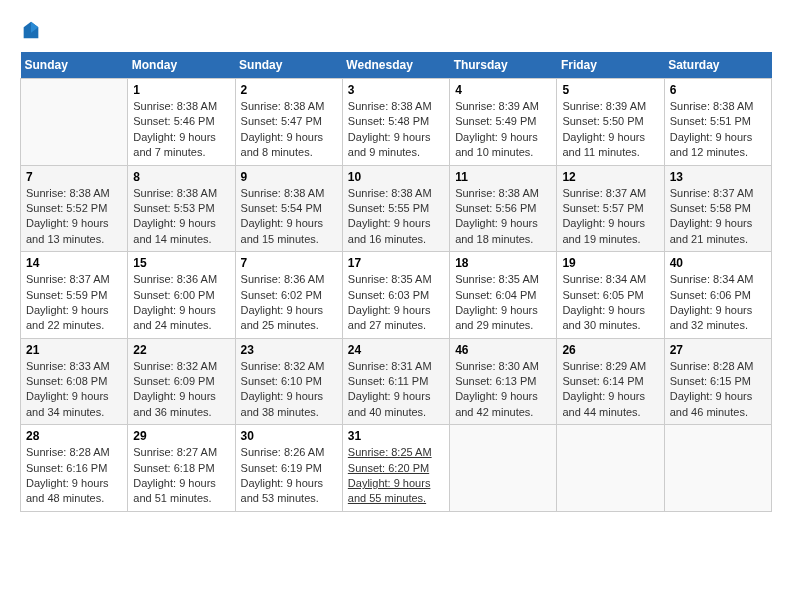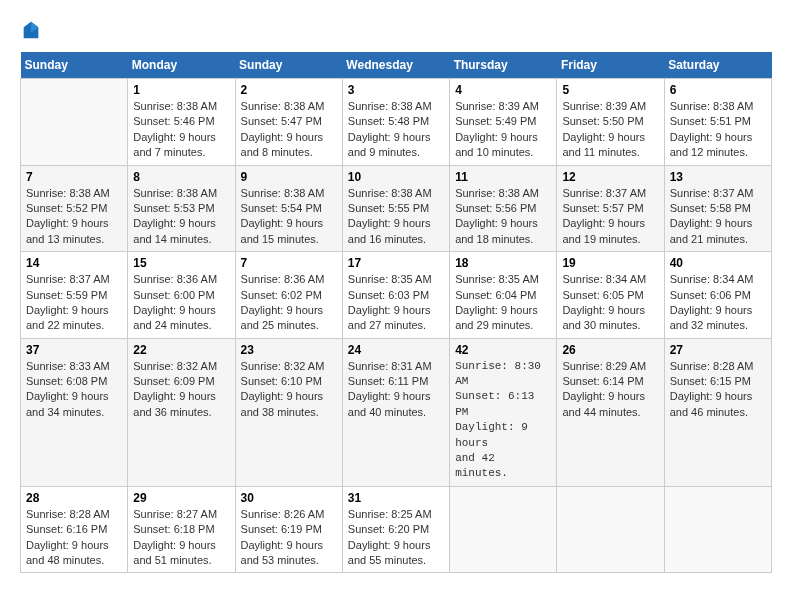--- a/index.html
+++ b/index.html
@@ -201,37 +201,37 @@
         <td><span class="day-num">19</span><span class="day-detail" style="white-space: pre-line;">Sunrise: 8:34 AM
 Sunset: 6:05 PM
 Daylight: 9 hours
 and 30 minutes.</span></td>
         <td><span class="day-num">40</span><span class="day-detail" style="white-space: pre-line;">Sunrise: 8:34 AM
 Sunset: 6:06 PM
 Daylight: 9 hours
 and 32 minutes.</span></td>
       </tr>
       <tr>
-        <td><span class="day-num">37</span><span class="day-detail" style="white-space: pre-line; text-align: center;">Sunrise: 8:33 AM
+        <td><span class="day-num">21</span><span class="day-detail" style="white-space: pre-line; text-align: center;">Sunrise: 8:33 AM
 Sunset: 6:08 PM
 Daylight: 9 hours
 and 34 minutes.</span></td>
         <td><span class="day-num">22</span><span class="day-detail" style="white-space: pre-line;">Sunrise: 8:32 AM
 Sunset: 6:09 PM
 Daylight: 9 hours
 and 36 minutes.</span></td>
         <td><span class="day-num">23</span><span class="day-detail" style="white-space: pre-line;">Sunrise: 8:32 AM
 Sunset: 6:10 PM
 Daylight: 9 hours
 and 38 minutes.</span></td>
         <td><span class="day-num">24</span><span class="day-detail" style="white-space: pre-line;">Sunrise: 8:31 AM
 Sunset: 6:11 PM
 Daylight: 9 hours
 and 40 minutes.</span></td>
-        <td><span class="day-num">42</span><span class="day-detail" style="white-space: pre-line; font-family: Liberation Mono, monospace;">Sunrise: 8:30 AM
+        <td><span class="day-num">46</span><span class="day-detail" style="white-space: pre-line;">Sunrise: 8:30 AM
 Sunset: 6:13 PM
 Daylight: 9 hours
 and 42 minutes.</span></td>
         <td><span class="day-num">26</span><span class="day-detail" style="white-space: pre-line;">Sunrise: 8:29 AM
 Sunset: 6:14 PM
 Daylight: 9 hours
 and 44 minutes.</span></td>
         <td><span class="day-num">27</span><span class="day-detail" style="white-space: pre-line;">Sunrise: 8:28 AM
 Sunset: 6:15 PM
 Daylight: 9 hours
@@ -243,21 +243,21 @@
 Daylight: 9 hours
 and 48 minutes.</span></td>
         <td><span class="day-num">29</span><span class="day-detail" style="white-space: pre-line;">Sunrise: 8:27 AM
 Sunset: 6:18 PM
 Daylight: 9 hours
 and 51 minutes.</span></td>
         <td><span class="day-num">30</span><span class="day-detail" style="white-space: pre-line;">Sunrise: 8:26 AM
 Sunset: 6:19 PM
 Daylight: 9 hours
 and 53 minutes.</span></td>
-        <td><span class="day-num">31</span><span class="day-detail" style="white-space: pre-line;">Sunrise: 8:25 AM
+        <td><span class="day-num">31</span><span class="day-detail" style="white-space: pre-line; text-decoration: underline;">Sunrise: 8:25 AM
 Sunset: 6:20 PM
 Daylight: 9 hours
 and 55 minutes.</span></td>
         <td class="empty-cell"></td>
         <td class="empty-cell"></td>
         <td class="empty-cell"></td>
       </tr>
     </tbody>
 </table>
 

